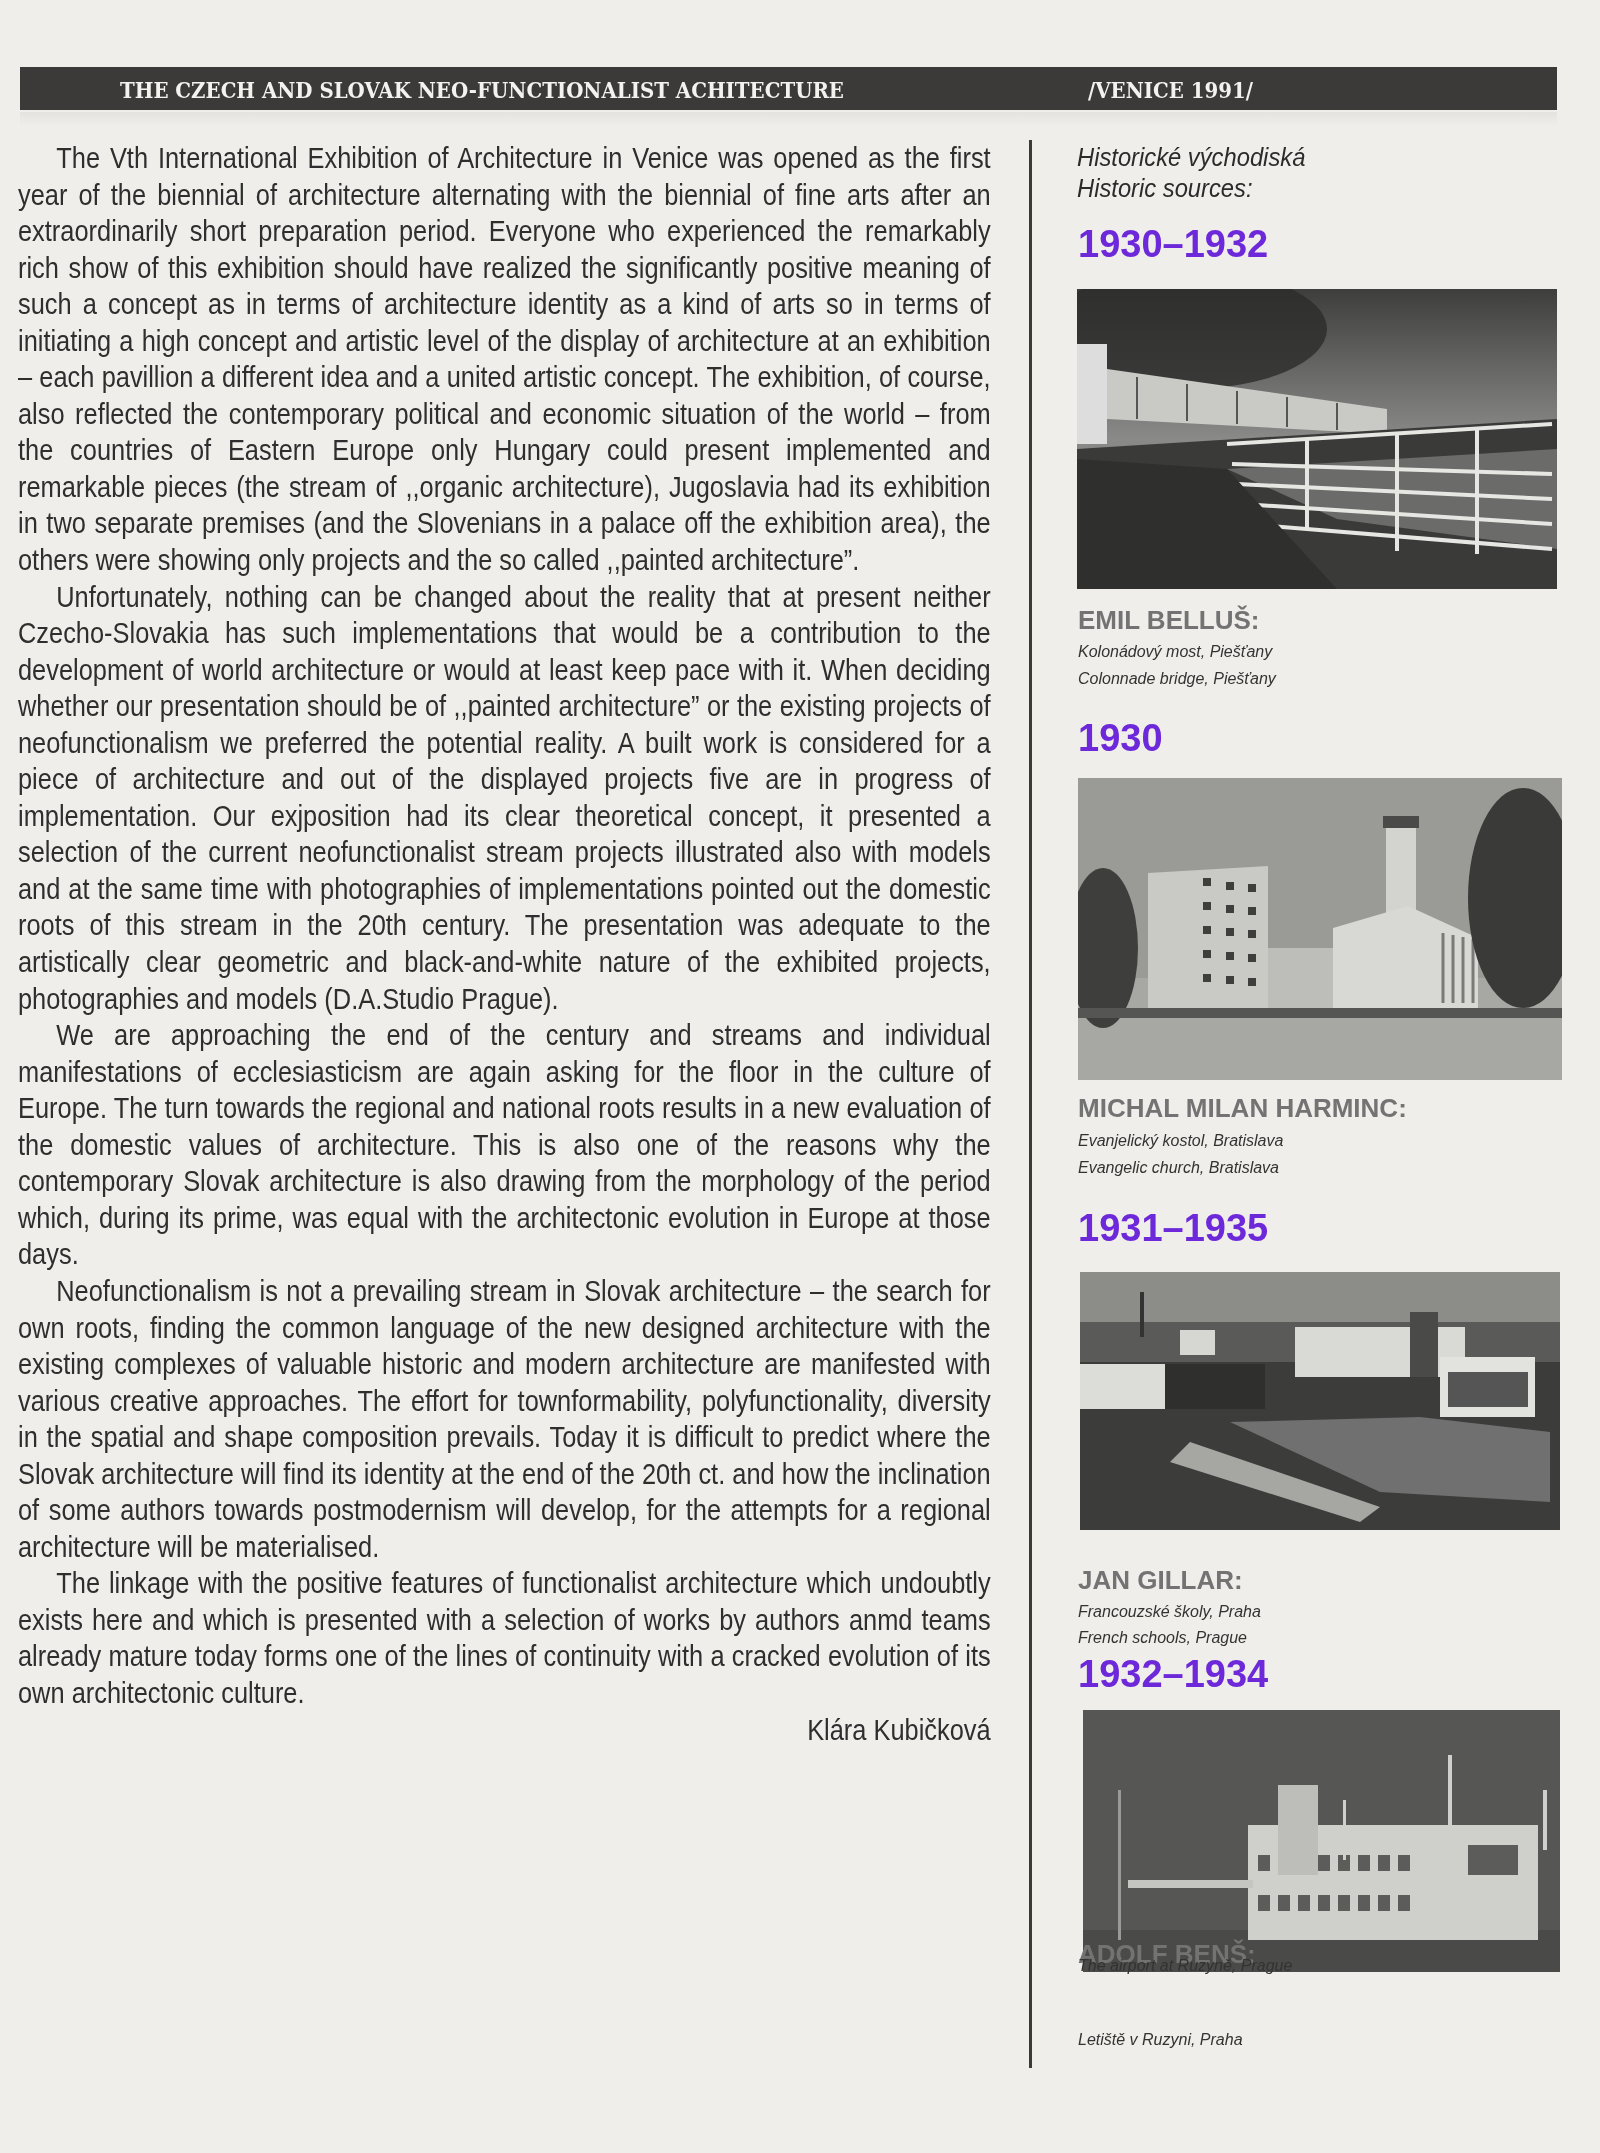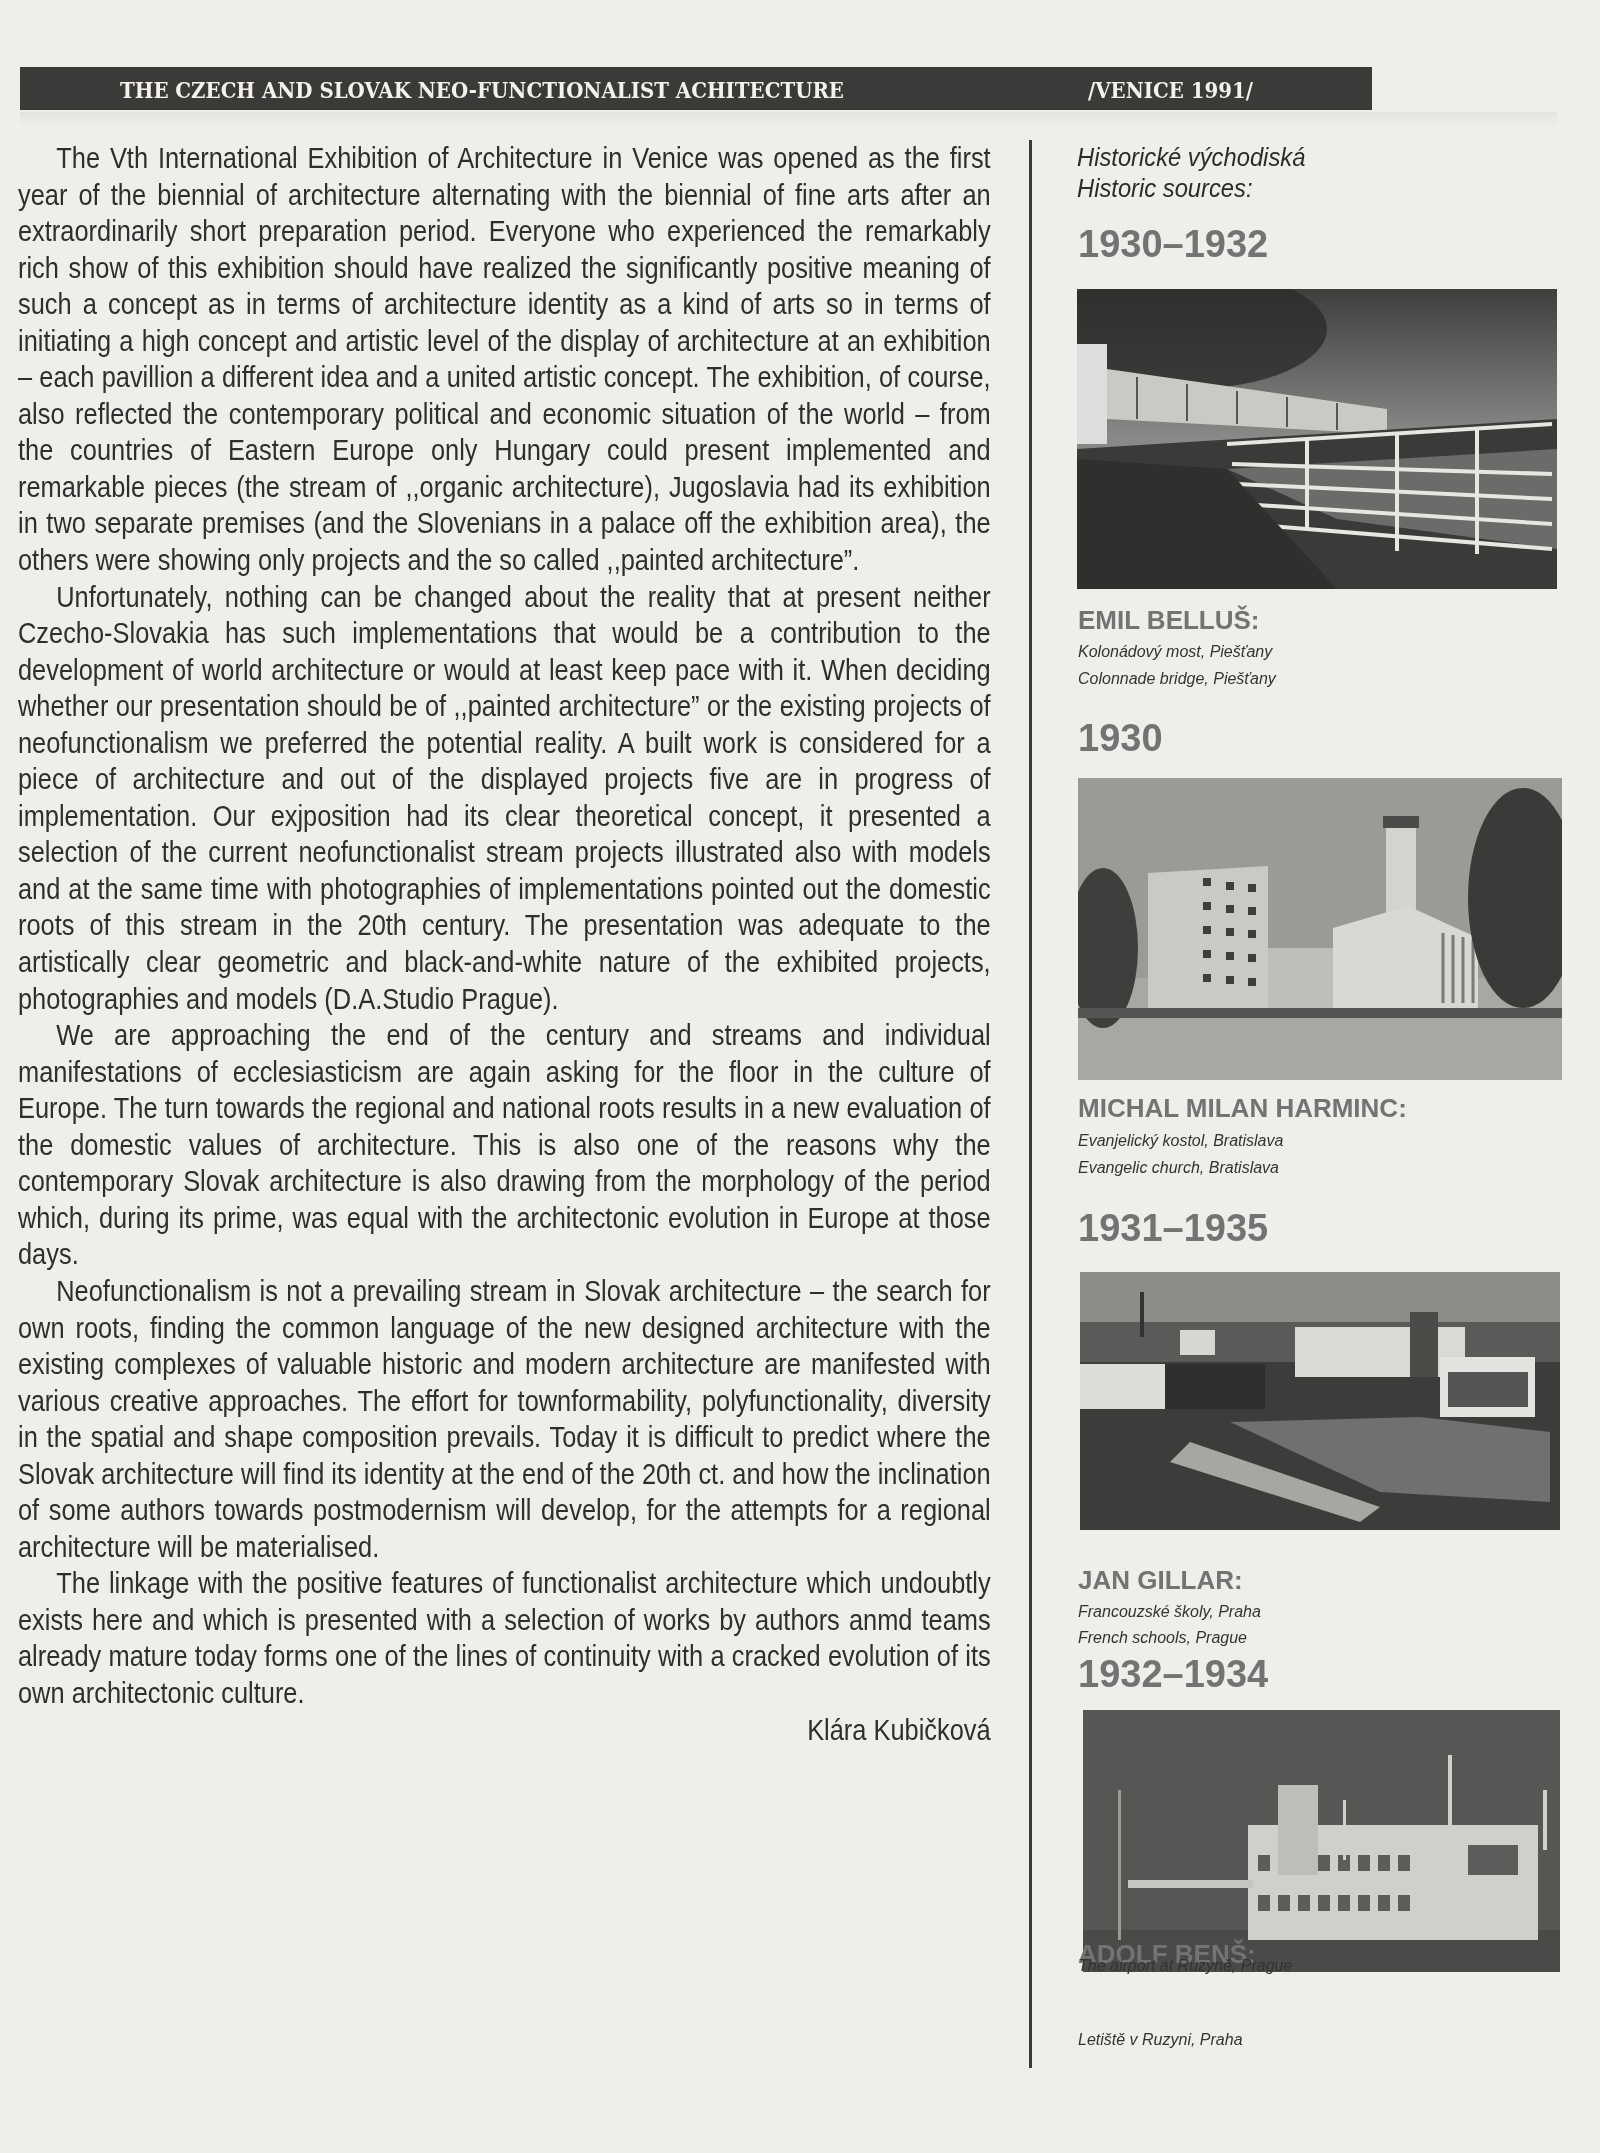--- a/index.html
+++ b/index.html
@@ -3,21 +3,21 @@
 <meta charset="utf-8">
 <style>
   html, body { margin: 0; padding: 0; }
   body {
     width: 1600px; height: 2153px; position: relative; overflow: hidden;
     background: #efeeea;
     color: #2b2b2b;
     font-family: "Liberation Sans", sans-serif;
   }
   .header-bar {
-    position: absolute; left: 20px; top: 67px; width: 1352px; height: 43px;
+    position: absolute; left: 20px; top: 67px; width: 1537px; height: 43px;
     background: #3b3a39;
   }
   .header-title {
     position: absolute; left: 100px; top: 9px;
     font-family: "DejaVu Serif", serif; font-weight: bold;
     font-size: 23px; color: #f4f2ee; letter-spacing: 0px; white-space: nowrap;
     transform: scaleX(0.86); transform-origin: left center;
   }
   .header-venue {
     position: absolute; left: 1068px; top: 9px;
@@ -44,21 +44,21 @@
     position: absolute; left: 1029px; top: 140px; width: 3px; height: 1928px;
     background: #3a3a3a;
   }
   .side { position: absolute; left: 1077px; width: 490px; color: #2b2b2b; }
   .side-intro {
     top: 142px; font-style: italic; font-size: 25px; line-height: 31px;
     transform: scaleX(0.95); transform-origin: left top;
   }
   .year {
     position: absolute; left: 1078px; font-weight: bold; font-size: 38px;
-    line-height: 40px; color: #737373; white-space: nowrap;
+    line-height: 40px; color: #6d28d9; white-space: nowrap;
   }
   .photo {
     position: absolute; background: #5a5a58; overflow: hidden;
   }
   .photo svg { display: block; width: 100%; height: 100%; }
   .architect {
     position: absolute; left: 1078px; font-weight: bold; font-size: 26px;
     line-height: 30px; color: #737373; white-space: nowrap;
   }
   .caption {

